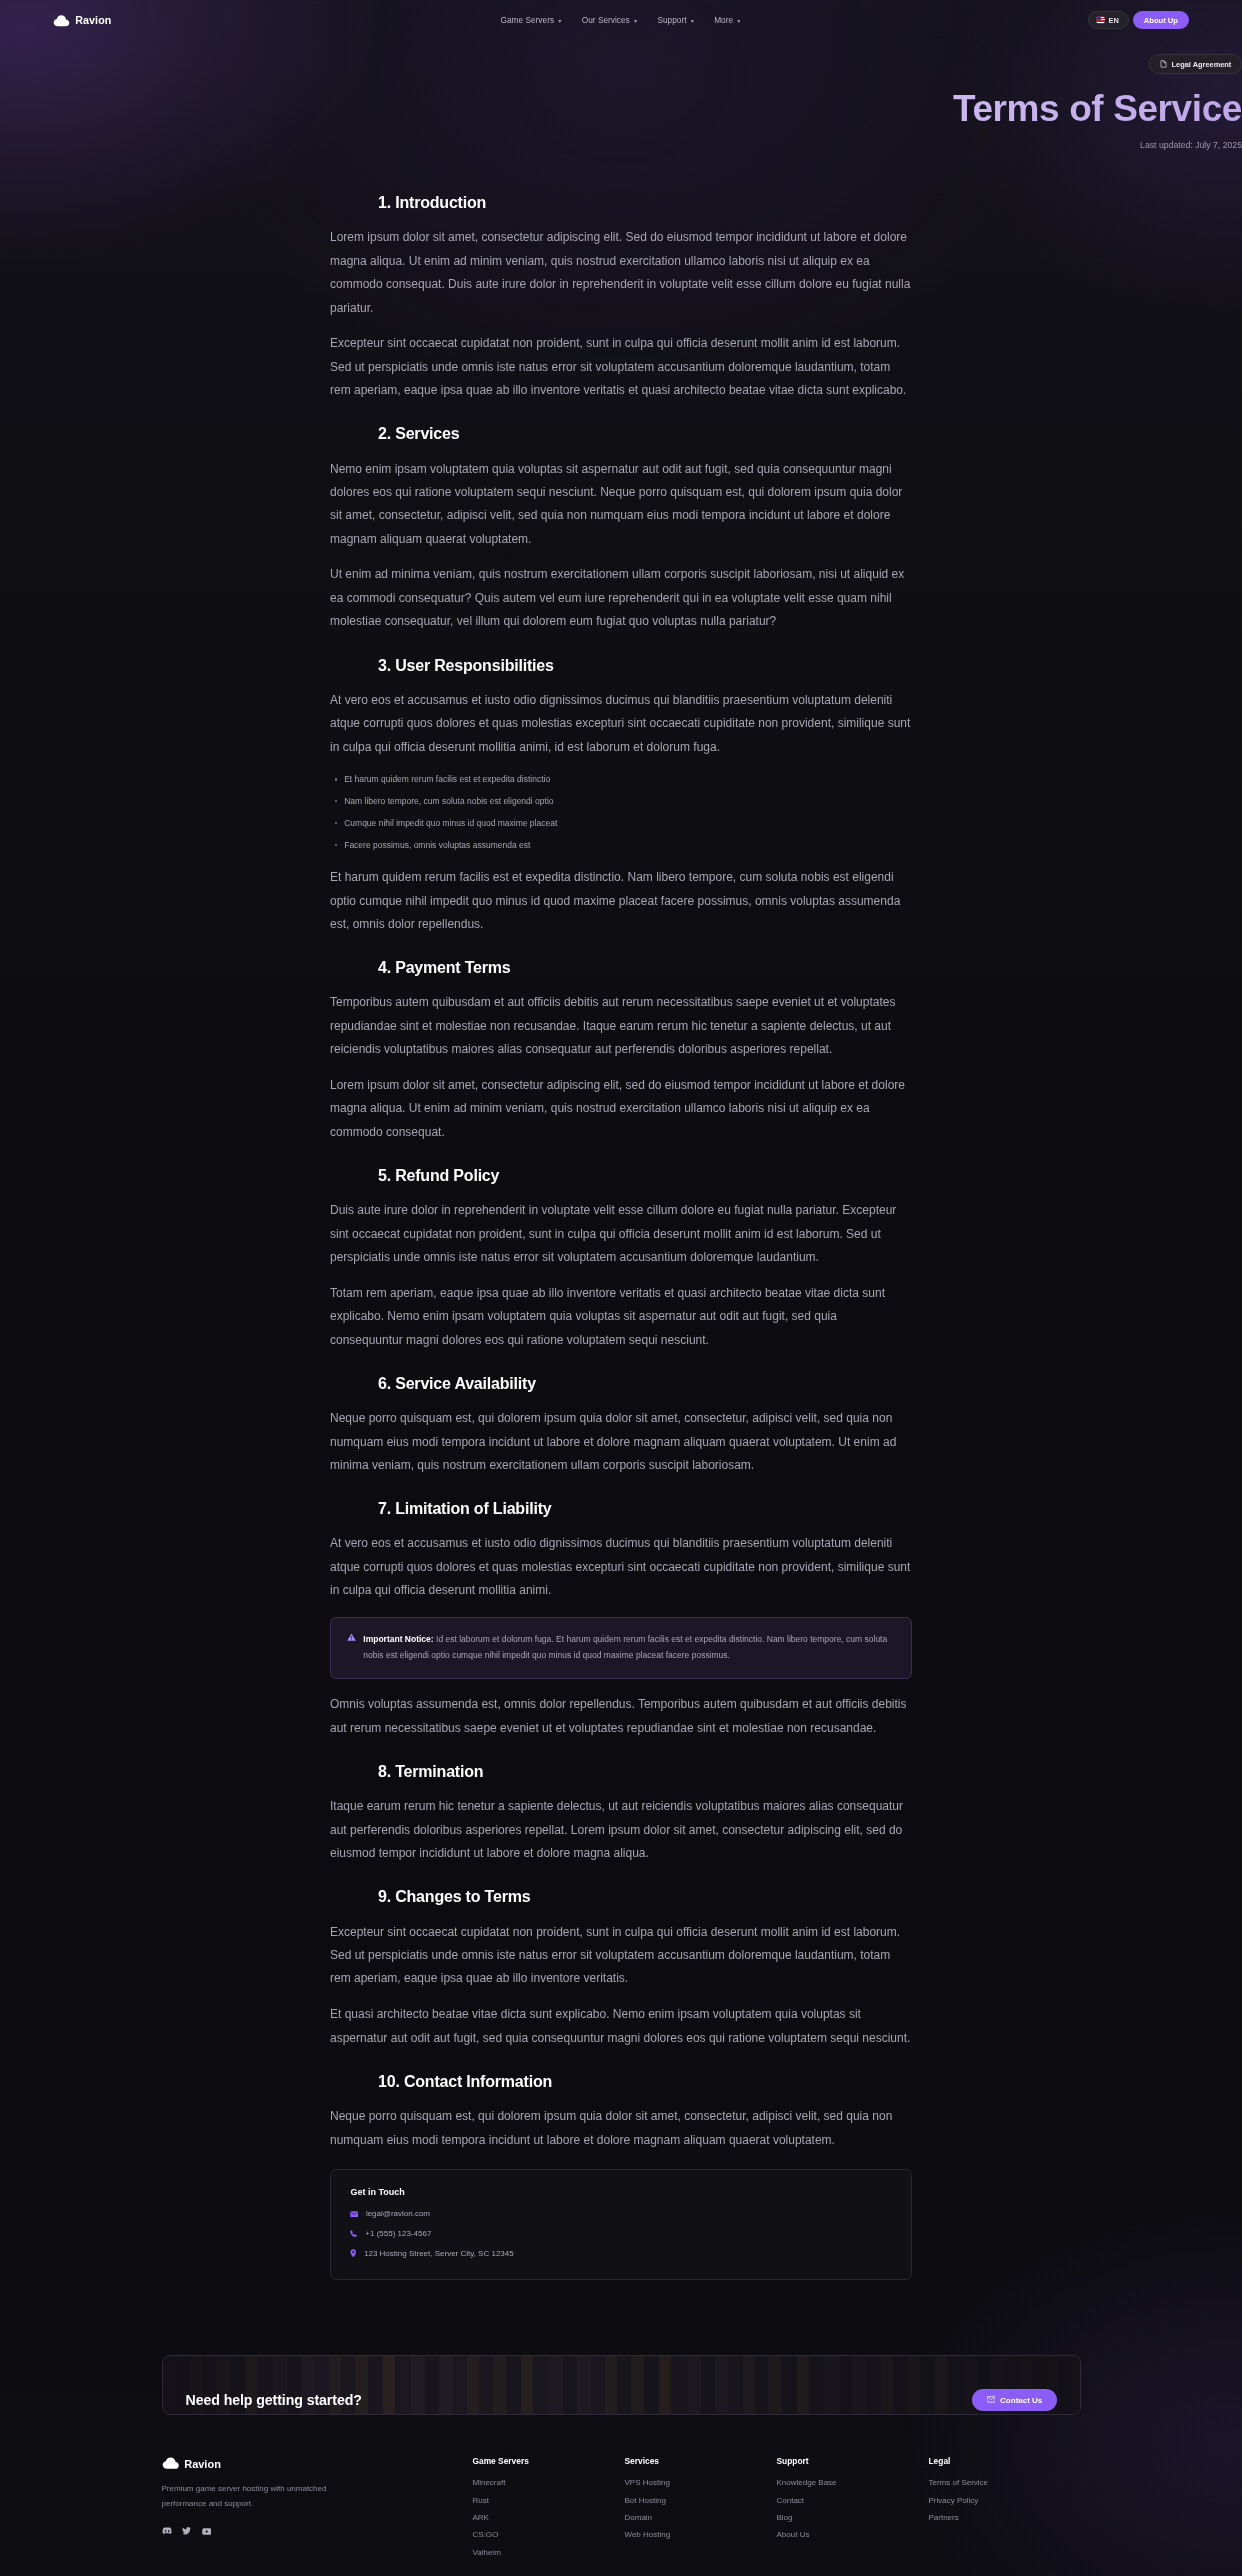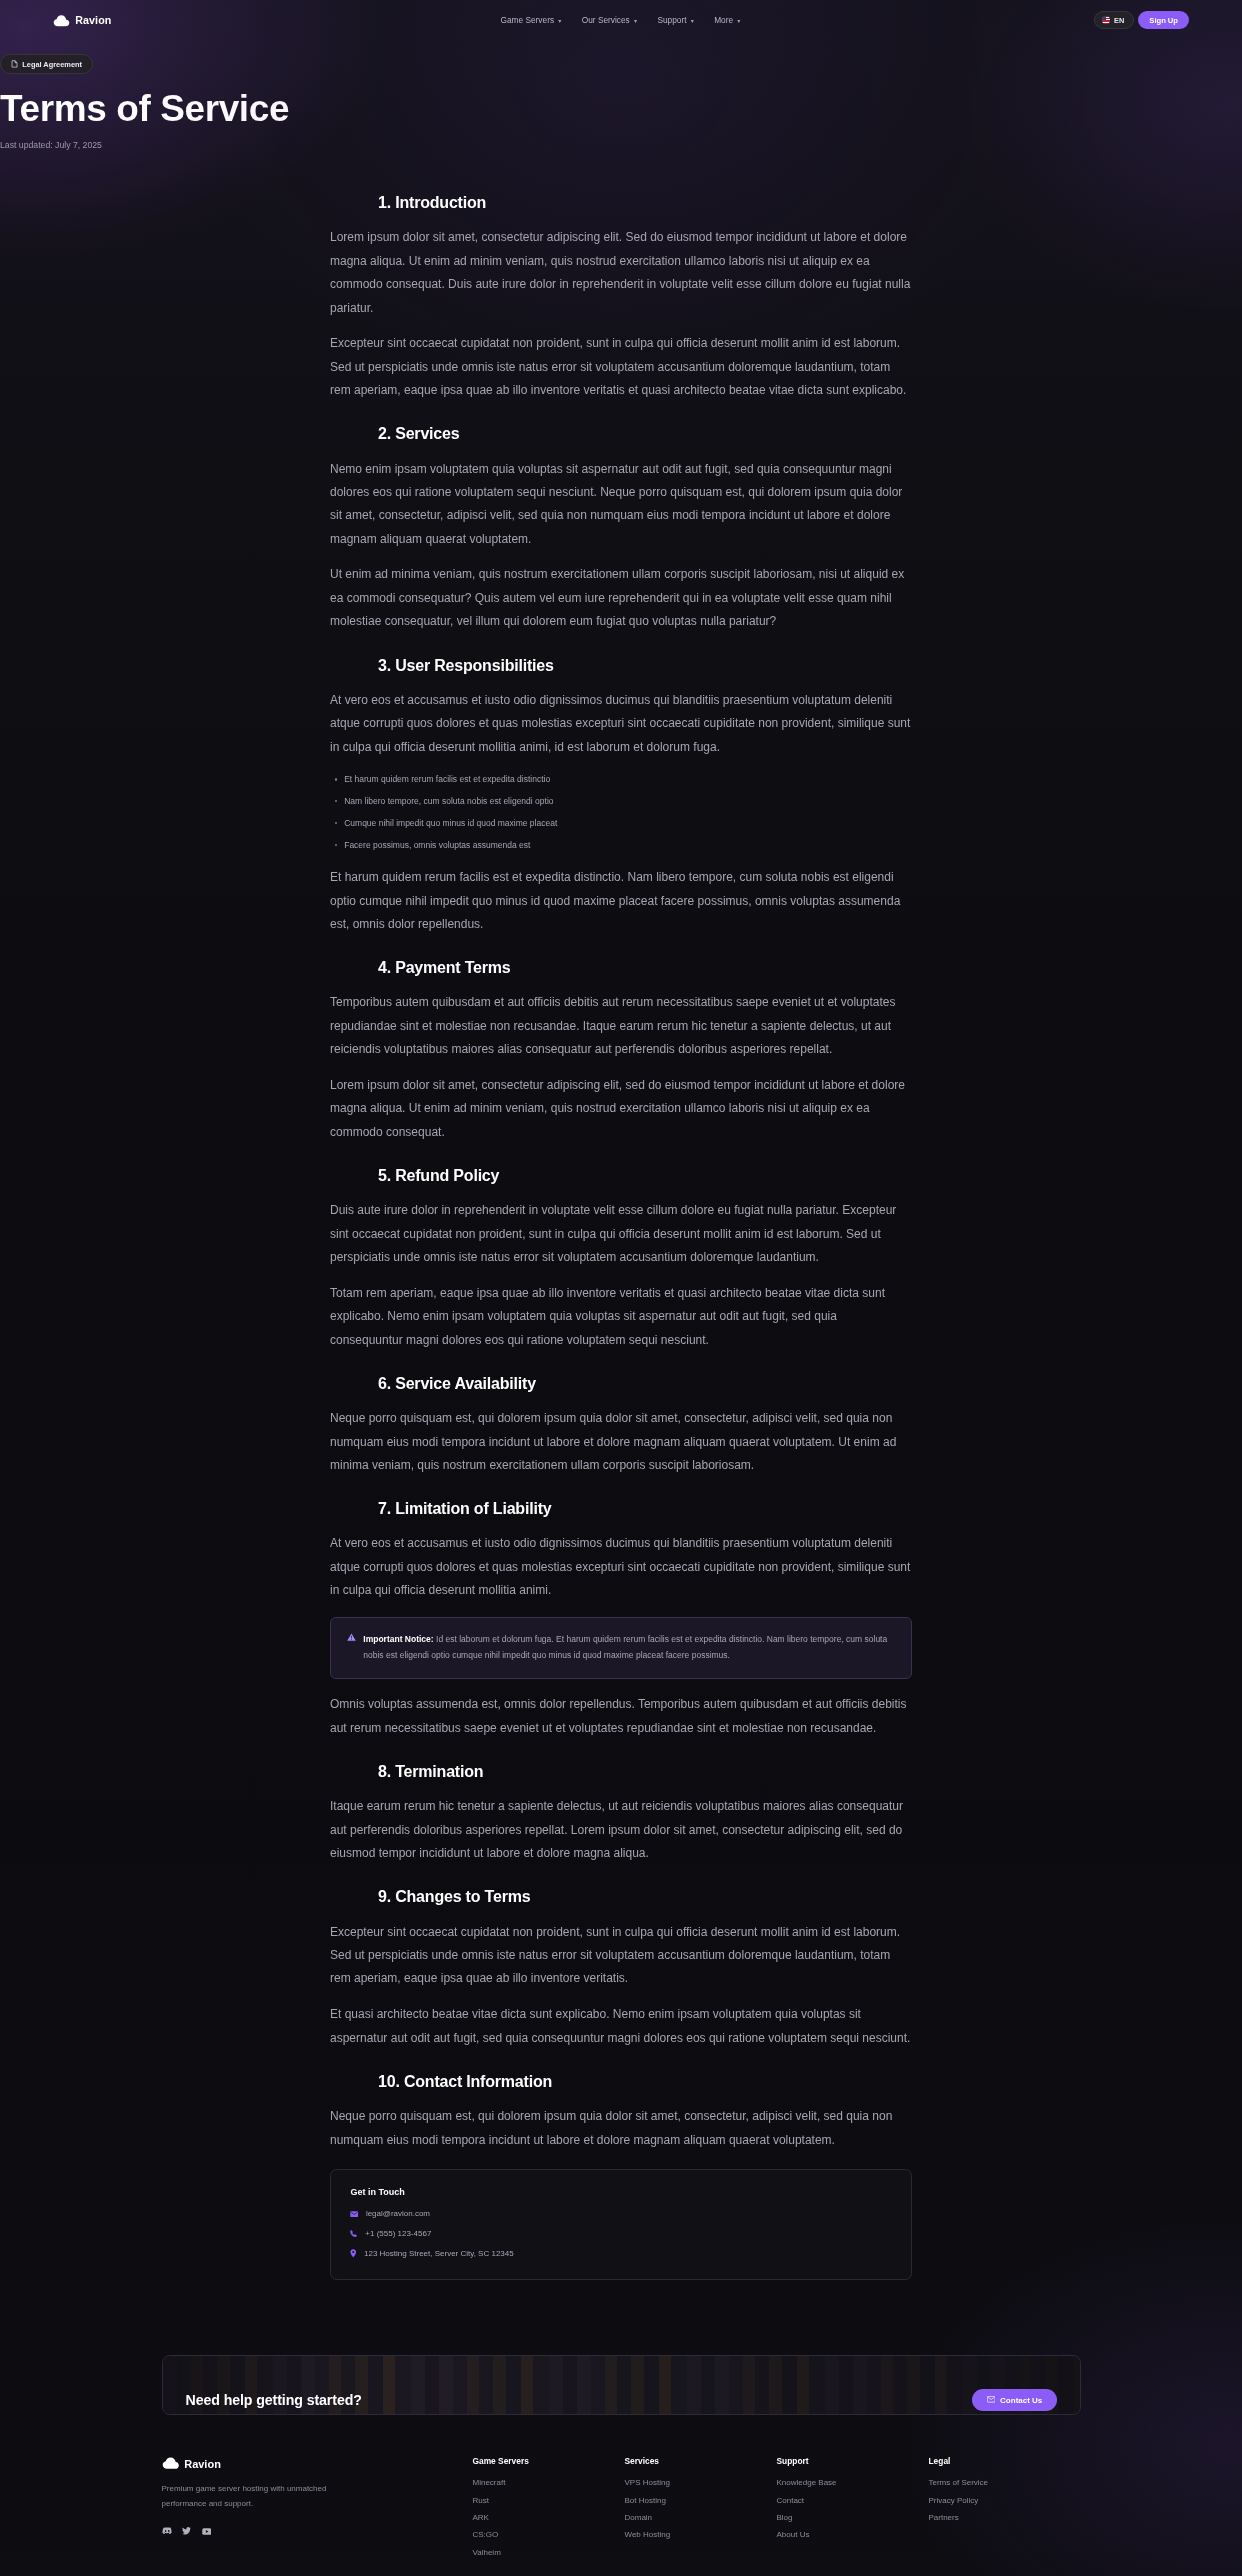--- a/index.html
+++ b/index.html
@@ -92,21 +92,21 @@
     border: none;
     border-radius: 646px;
     color: #fff;
     font-size: 7.6px;
     font-weight: 600;
     padding: 4.5px 11px;
     cursor: pointer;
   }
 
   
-  .hero { text-align: left; padding: 14.2px 0 0; }
+  .hero { text-align: right; padding: 14.2px 0 0; }
   .legal-pill {
     display: inline-flex;
     align-items: center;
     gap: 4.5px;
     background: #232027;
     border: 0.6px solid #37343e;
     border-radius: 646px;
     color: #ece9f3;
     font-size: 7.4px;
     font-weight: 600;
@@ -343,21 +343,21 @@
         <span>More</span>
         <span class="chev">▼</span>
       </div>
     </div>
 
     <div class="nav-right">
       <div class="lang-btn">
         <span class="flag-icon"></span>
         <span>EN</span>
       </div>
-      <button class="signup-btn">Sign Up</button>
+      <button class="signup-btn">About Up</button>
     </div>
   </div>
 
   <div class="hero">
     <div class="legal-pill">
       <span class="doc-icon">
         <svg viewBox="0 0 11 12" width="7.1" height="7.8" xmlns="http://www.w3.org/2000/svg">
           <path fill="none" stroke="#ddd8ea" stroke-width="1.1" d="M1.6 1h4.6l3.2 3.1v6.9H1.6z"></path>
           <path fill="none" stroke="#ddd8ea" stroke-width="1.1" d="M6.2 1v3.2h3.2"></path>
         </svg>

